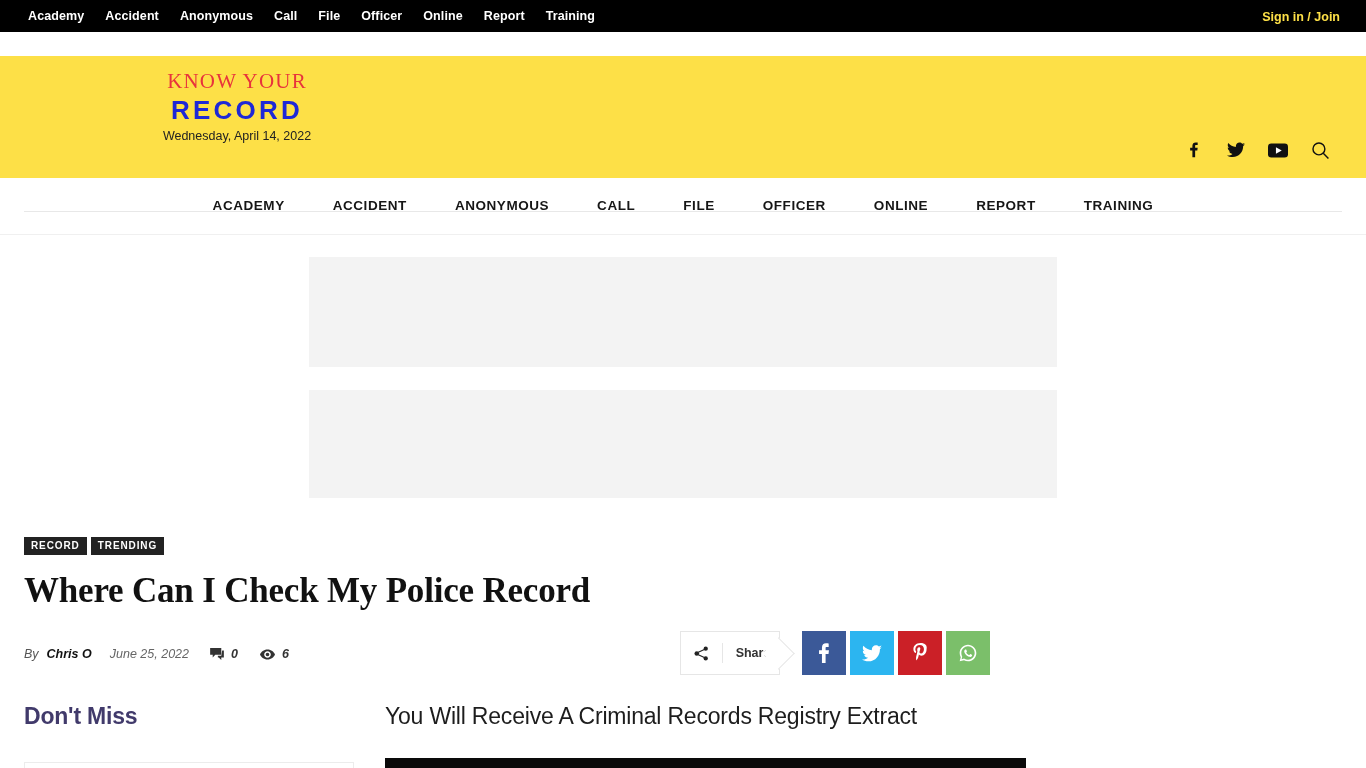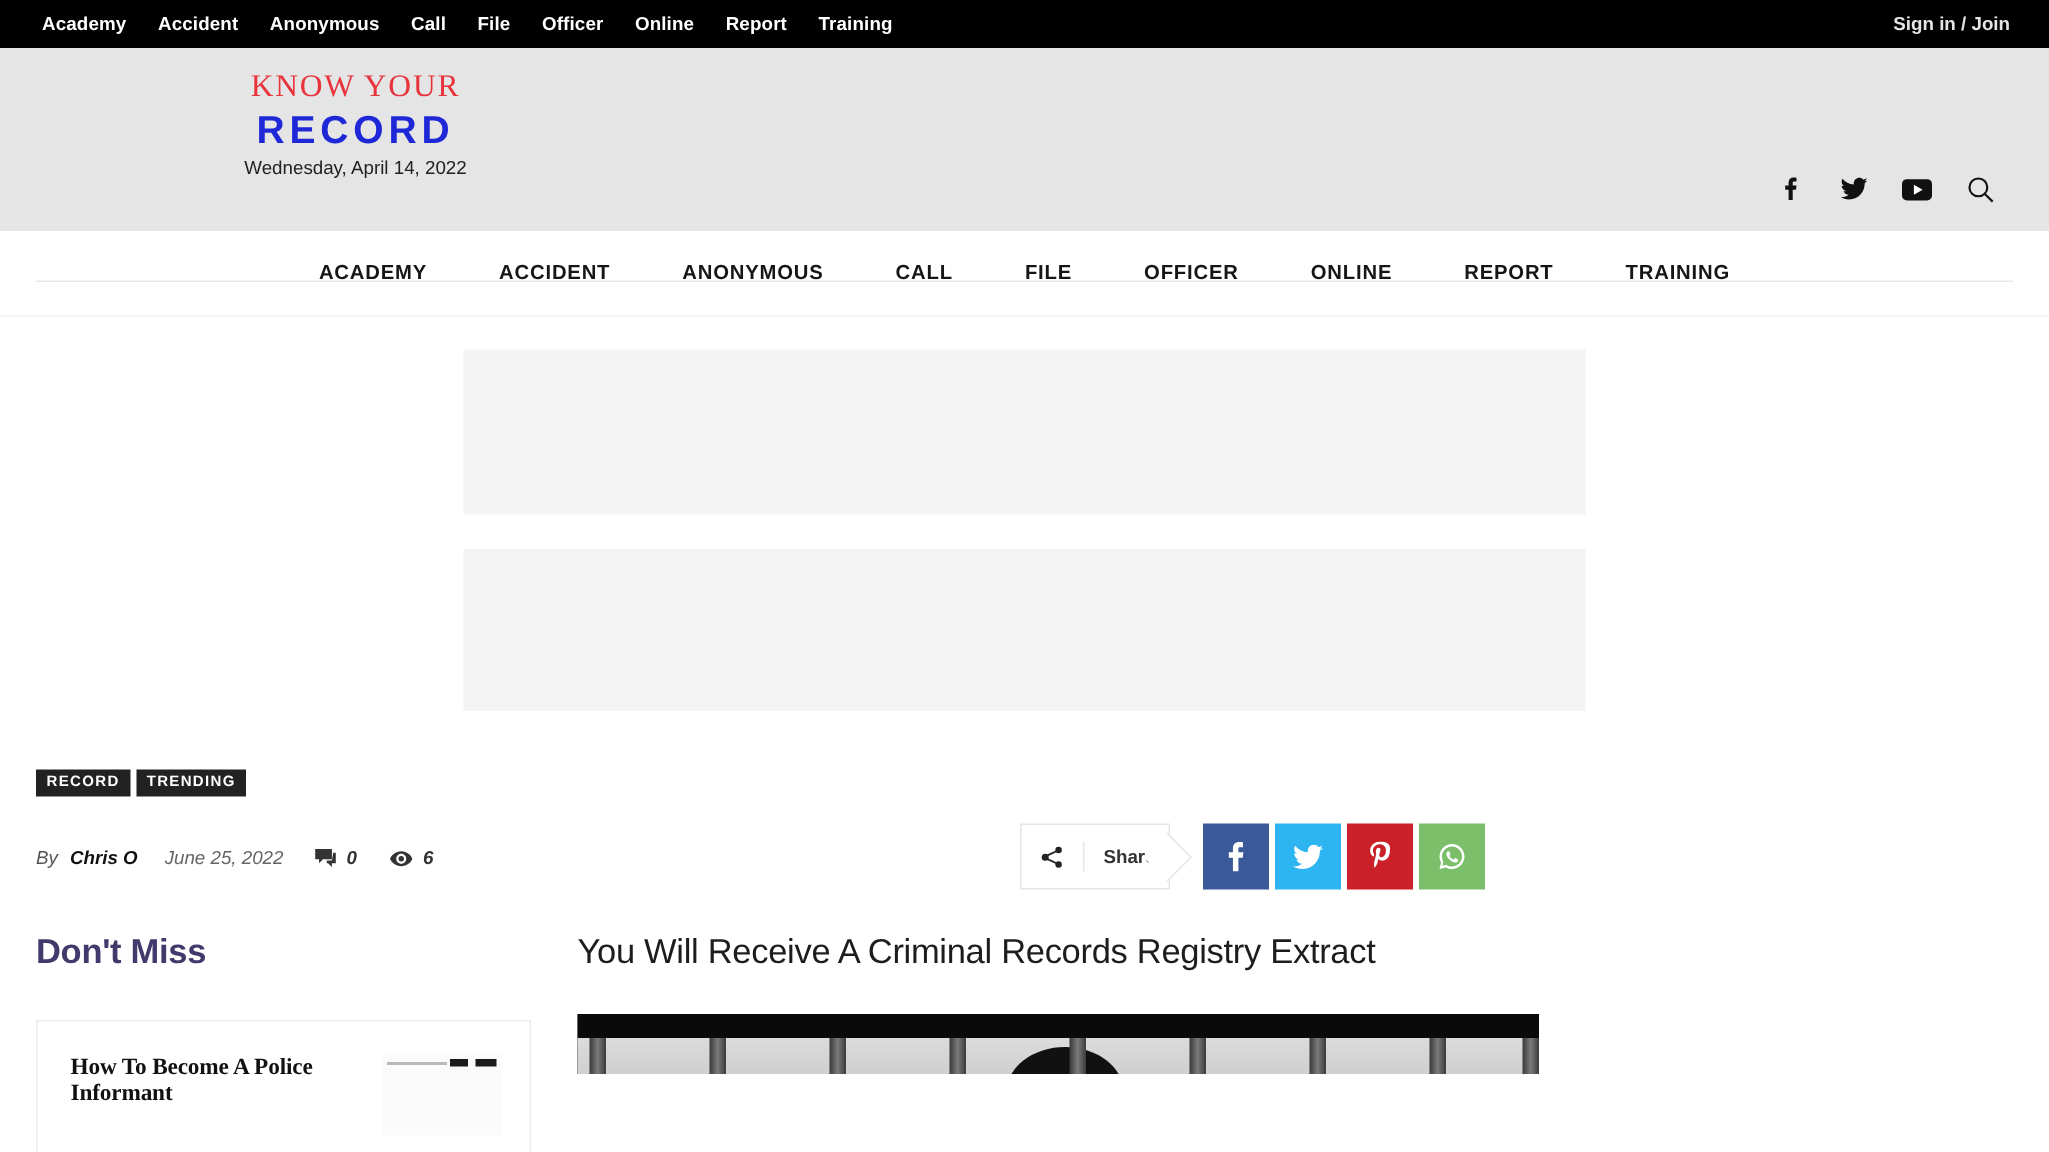--- a/index.html
+++ b/index.html
@@ -36,32 +36,33 @@
     line-height: 32px;
     cursor: pointer;
   }
   .topbar-right {
     position: absolute;
     right: 26px;
     top: 0;
     line-height: 32px;
   }
   .signin-link {
-    color: #e5e5e5;
+    color: #fde047;
     font-size: 12.5px;
     font-weight: bold;
     text-decoration: none;
     cursor: pointer;
   }
 
   
   .header {
     height: 122px;
-    background: #e5e5e5;
-    position: relative;
+    background: #fde047;
+    position: relative;
+    margin-top: 24px;
   }
   .logo-block {
     position: absolute;
     left: 141px;
     top: 12px;
     width: 192px;
     text-align: center;
   }
   .logo-line1 {
     font-family: "Liberation Serif", serif;
@@ -465,20 +466,21 @@
   <div class="ad-banner tall"></div>
 </div>
 
 <div class="content">
 
   <div class="post-head">
     <div class="tags">
       <a class="tag">RECORD</a>
       <a class="tag">TRENDING</a>
     </div>
+    <h1 class="post-title">Where Can I Check My Police Record</h1>
 
     <div class="meta-row">
       <div class="byline">
         <span class="by-label">By</span>
         <a class="by-author">Chris O</a>
         <span class="by-date">June 25, 2022</span>
         <span class="stat">
           <svg width="14" height="12" viewBox="0 0 16 14">
               <path fill="#333" d="M0 0h13v8H6l-3 3V8H0z"></path>
               <path fill="#333" d="M14 3h2v8h-3v3l-3-3h-1V9h4z"></path>

